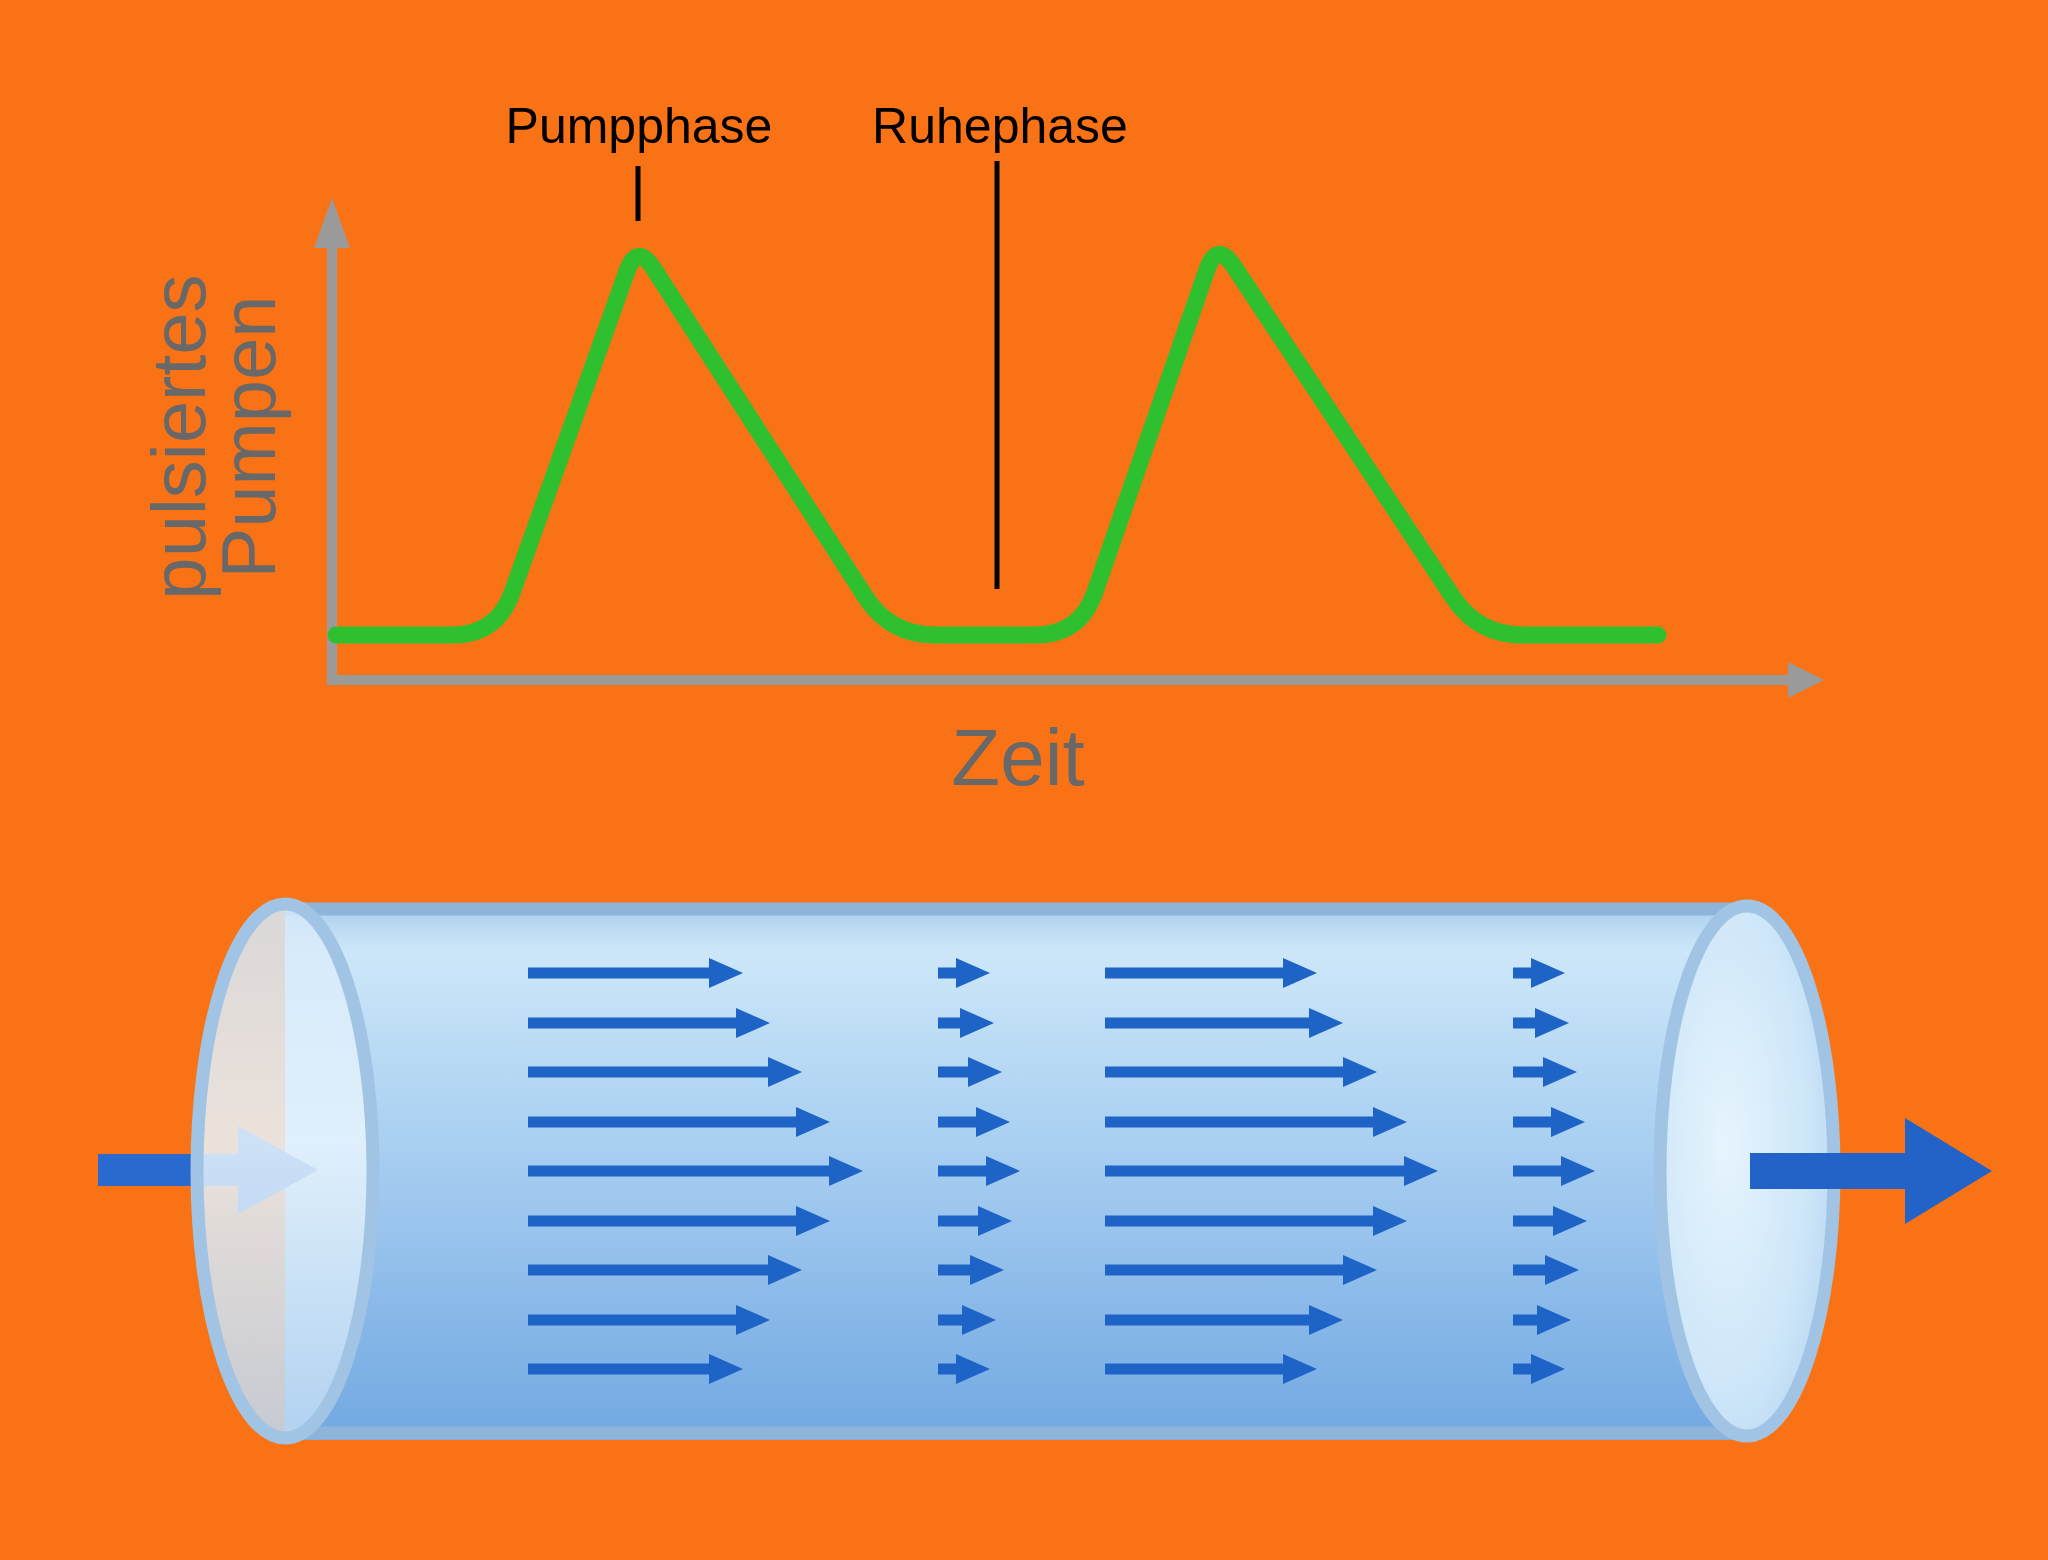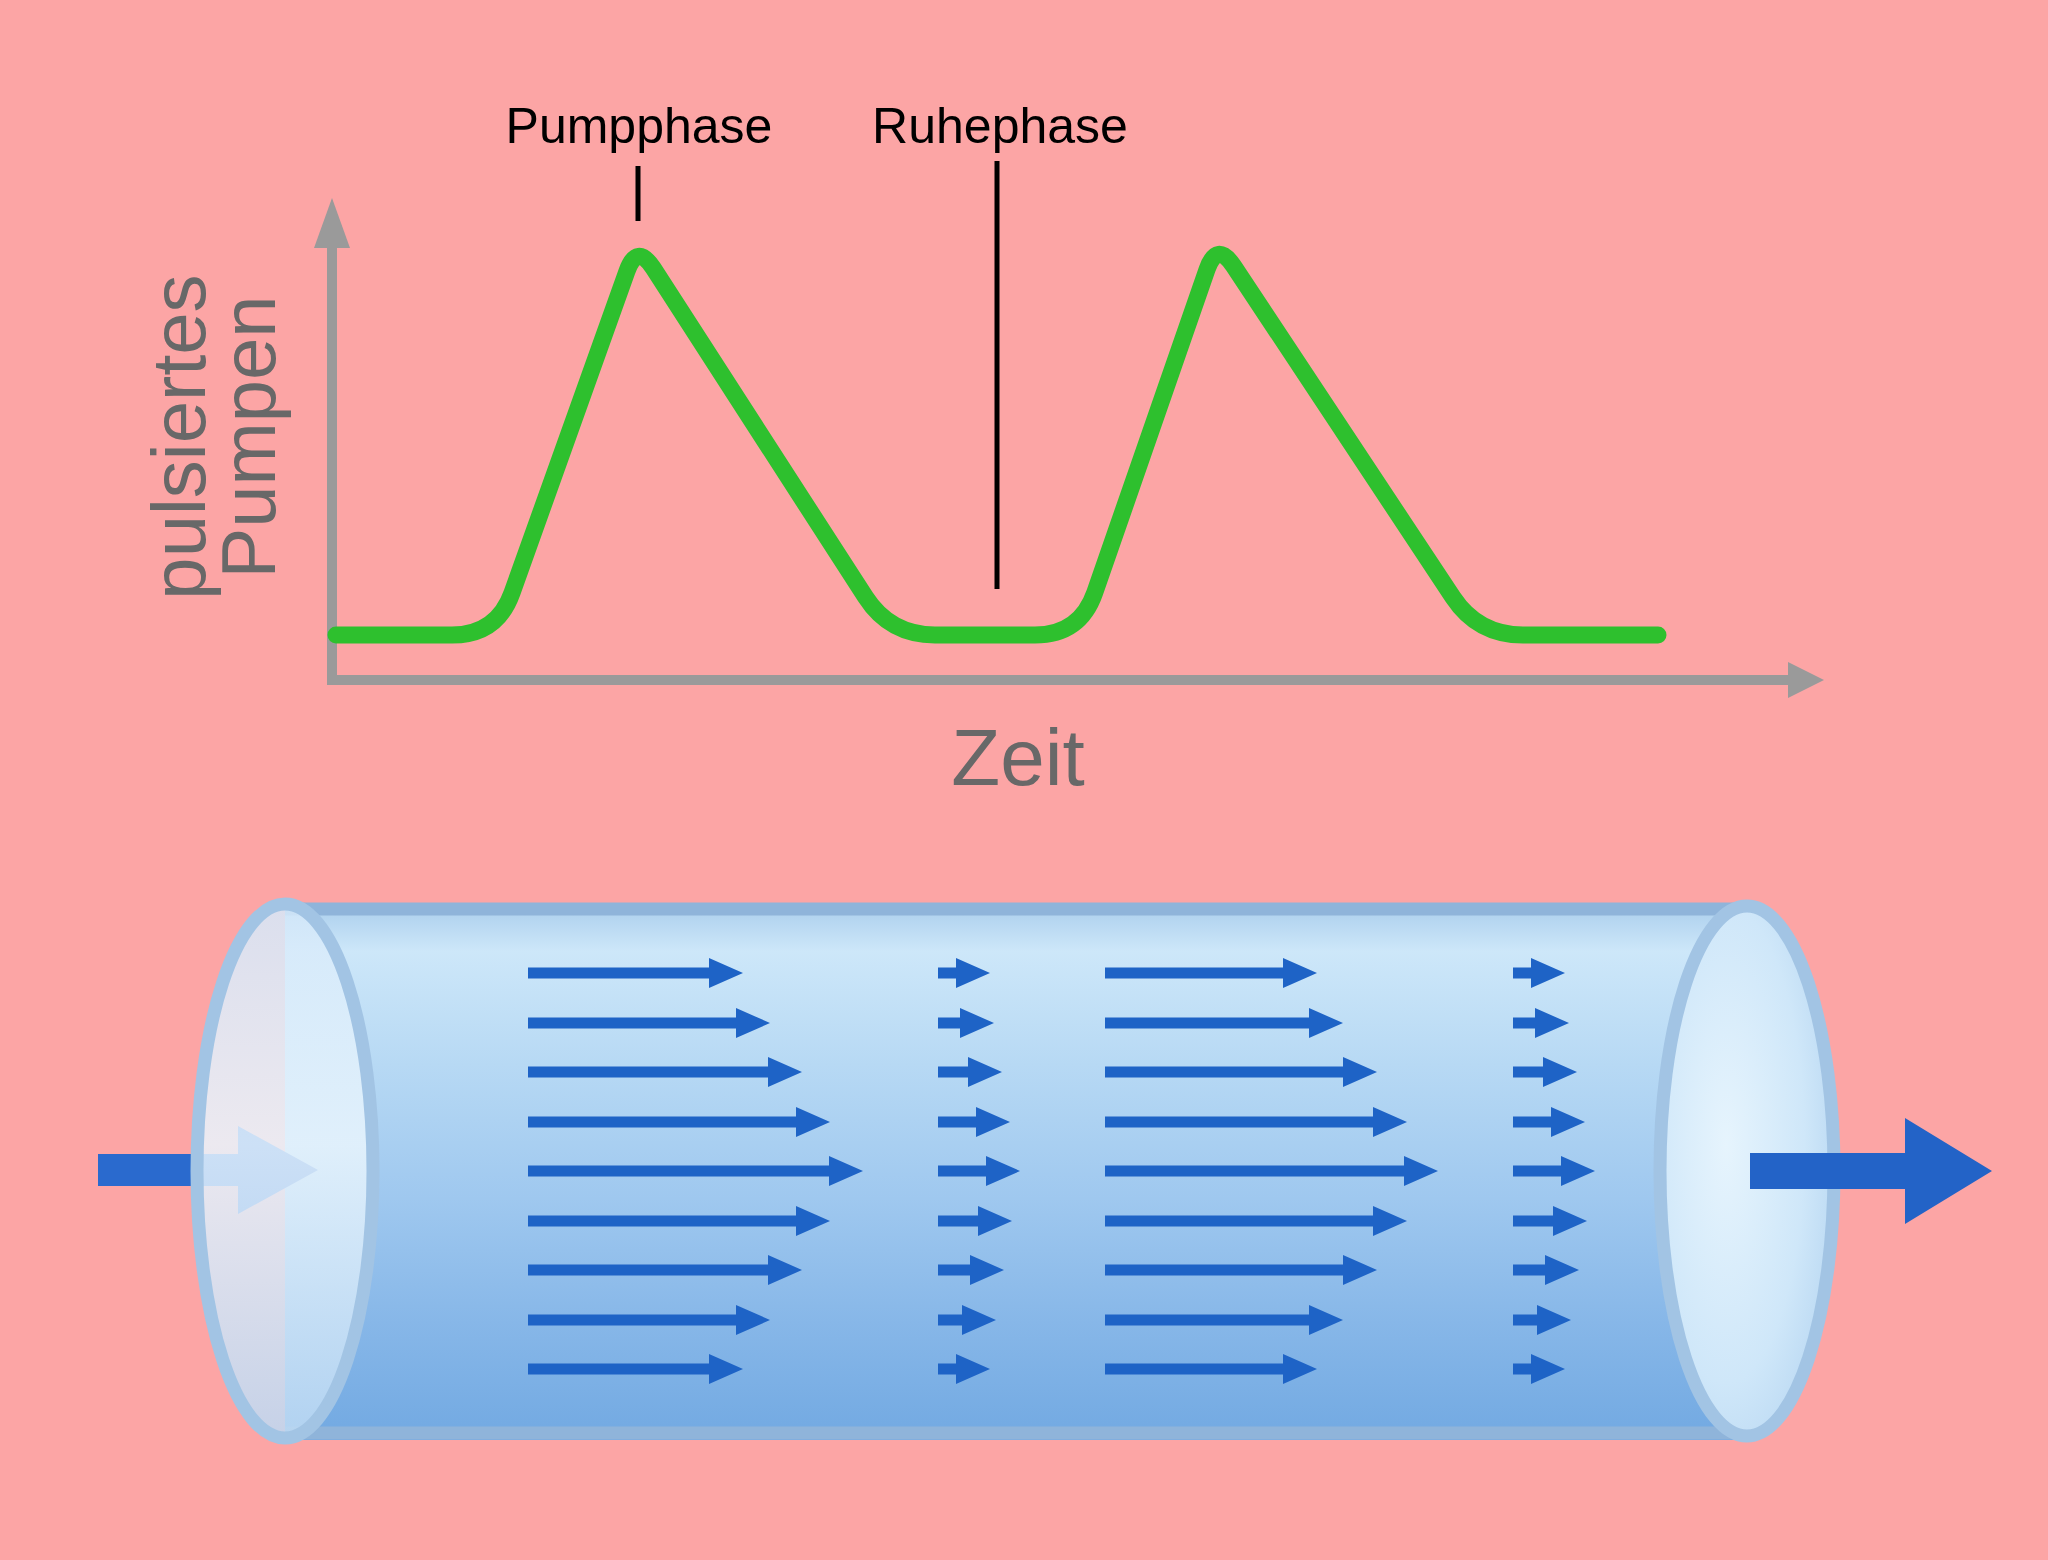--- a/index.html
+++ b/index.html
@@ -1,16 +1,16 @@
 <!DOCTYPE html>
 <html><head>
 <meta charset="utf-8">
 <style>
   html,body{margin:0;padding:0;background:#ffffff;}
-  .stage{position:relative;width:2048px;height:1560px;background:#fca5a5;overflow:hidden;
+  .stage{position:relative;width:2048px;height:1560px;background:#f97316;overflow:hidden;
          font-family:"Liberation Sans", sans-serif;}
   svg{display:block;}
   text{font-family:"Liberation Sans", sans-serif;}
 </style>
 </head>
 <body>
 
 <div class="stage">
 <svg width="2048" height="1560" viewBox="0 0 2048 1560">
   <defs>

